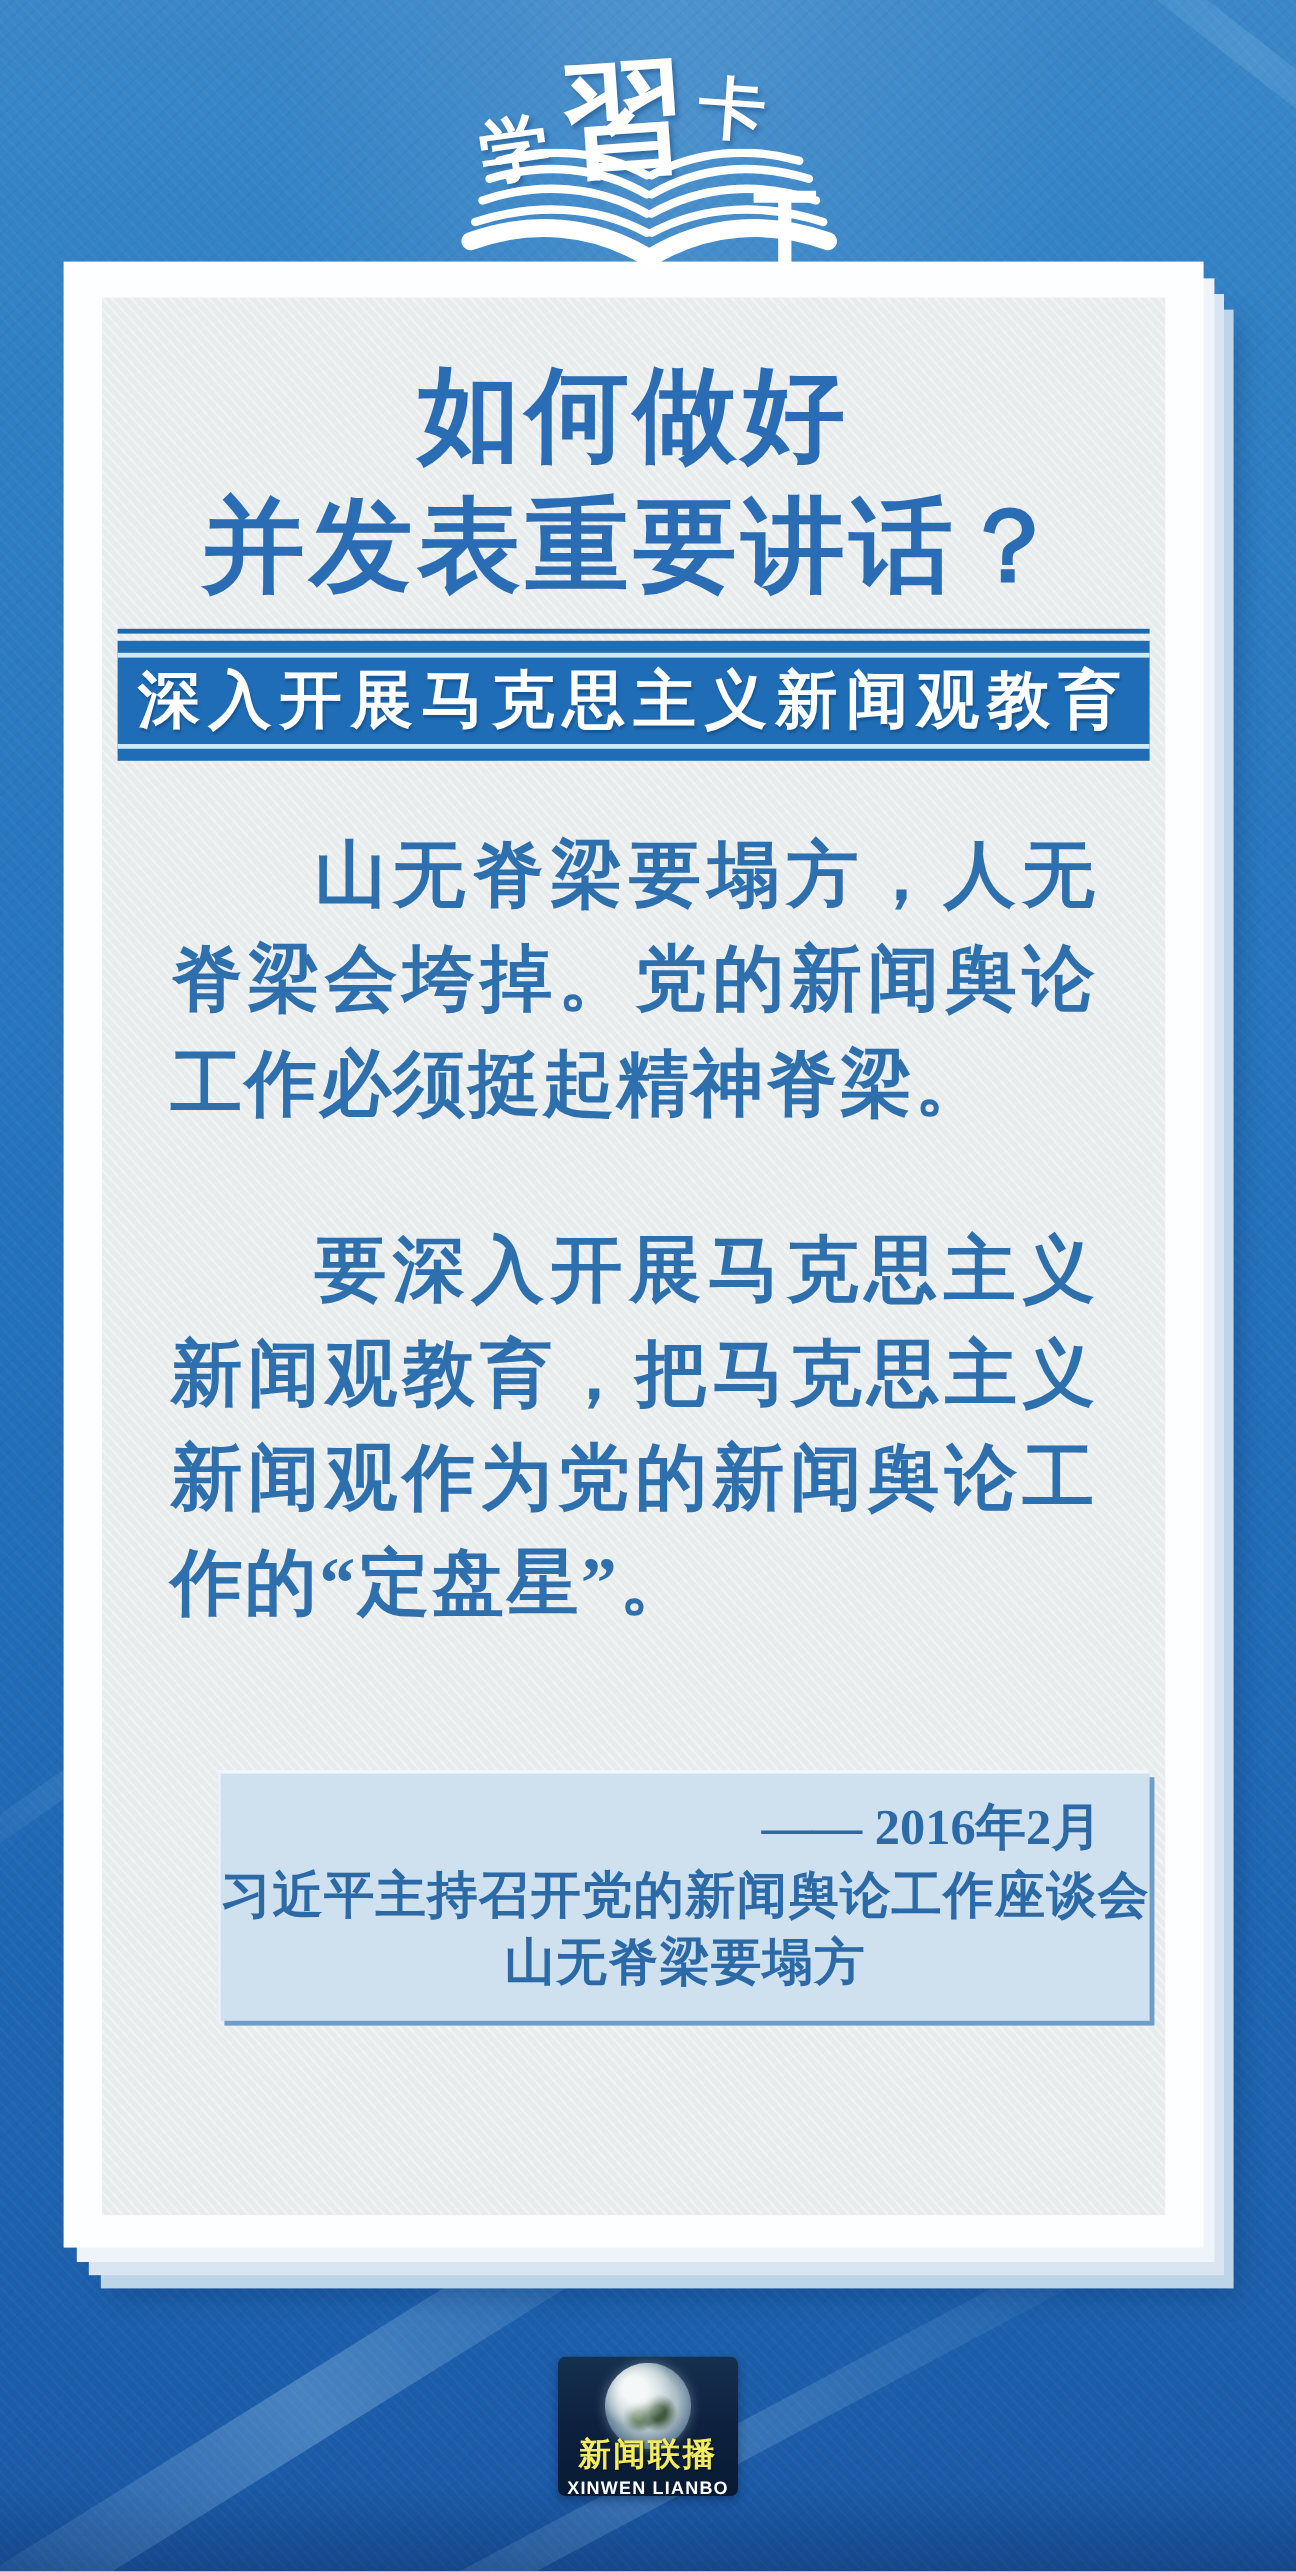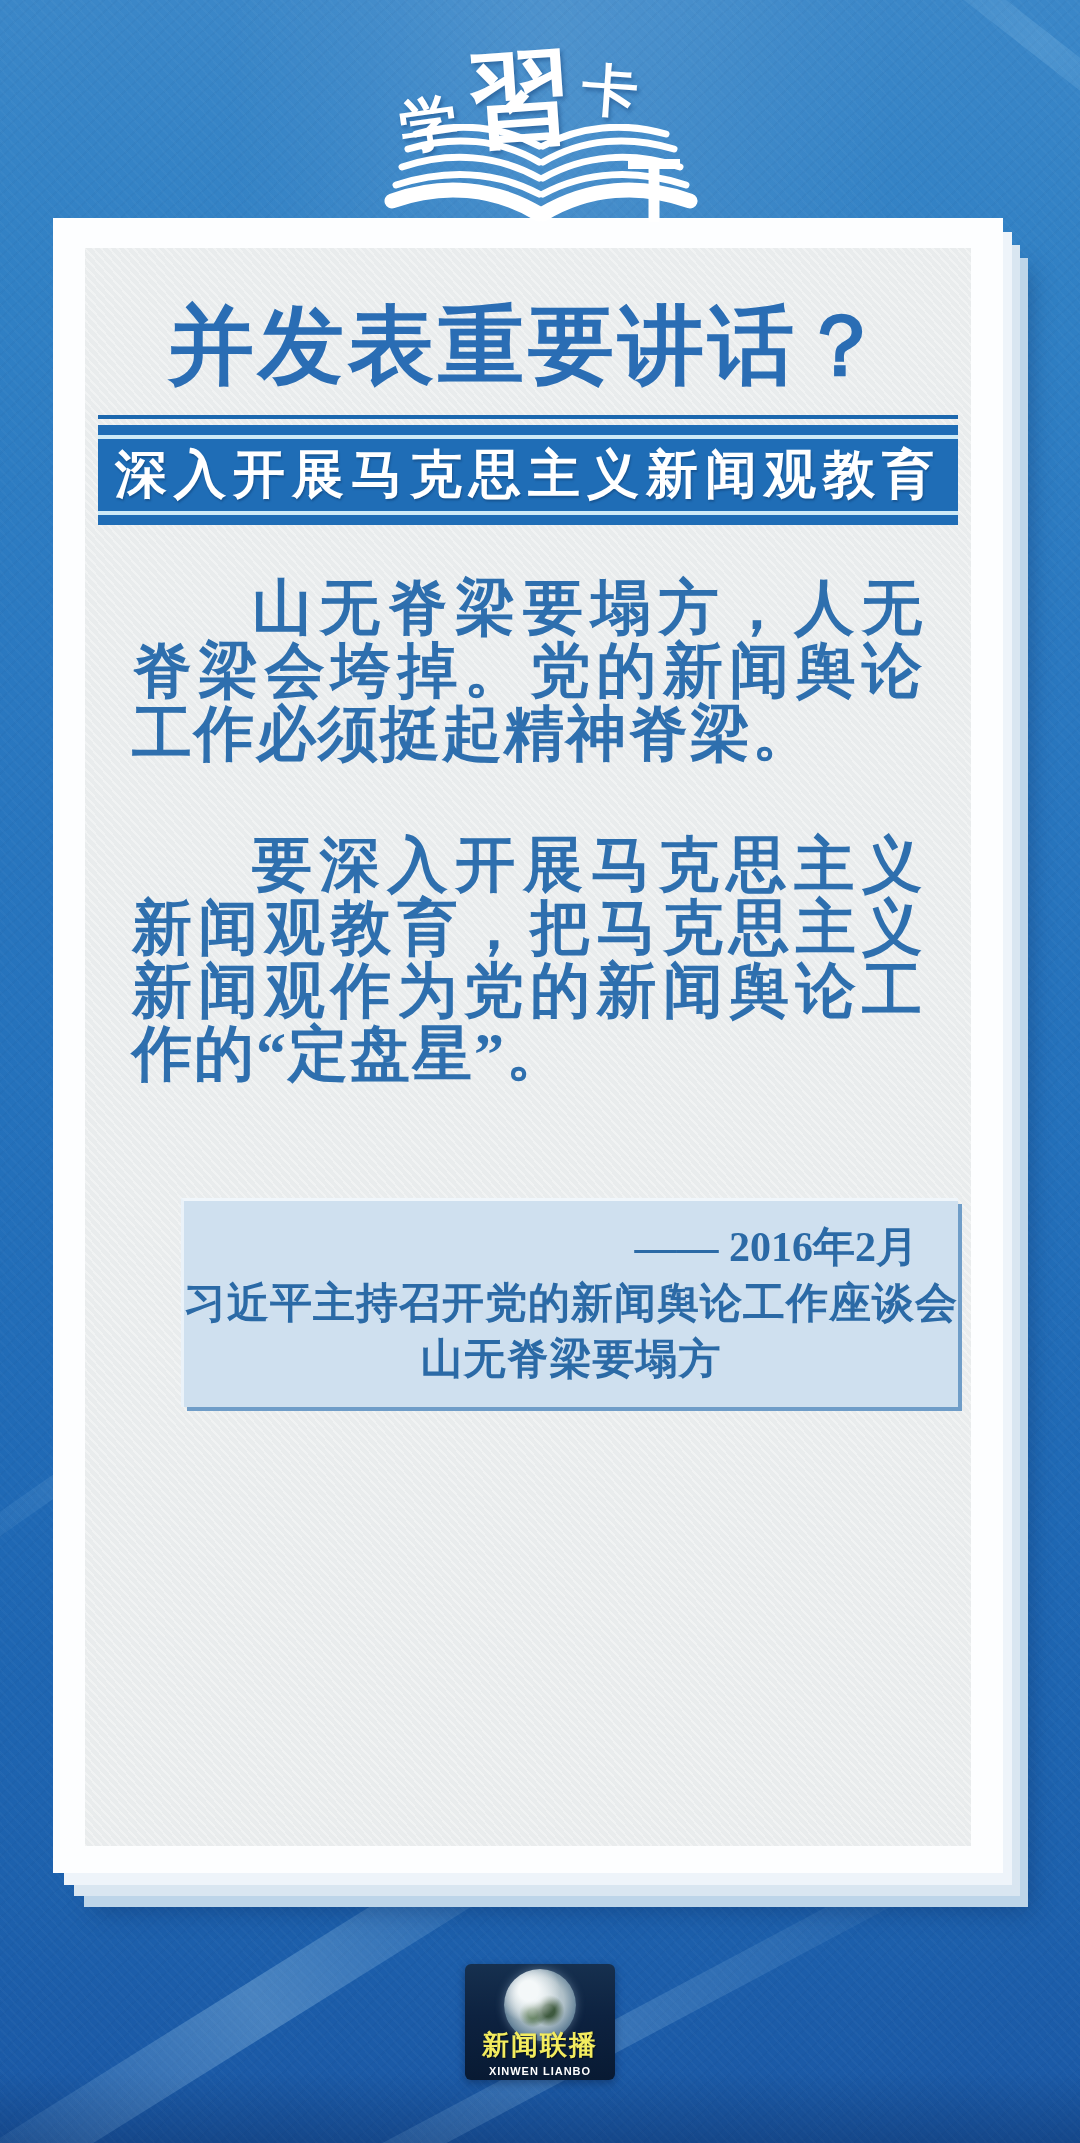--- a/index.html
+++ b/index.html
@@ -55,21 +55,21 @@
   .sep-thin{height:4px;background:#1b67ae;margin:14px 13px 6px;}
   .banner{position:relative;margin:0 13px;height:100px;background:#1f6db6;
           display:flex;align-items:center;justify-content:center;}
   .banner .l{position:absolute;left:0;right:0;height:4px;background:#cdeaf7;}
   .banner .lt{top:10px;} .banner .lb{bottom:10px;}
   .banner-text{color:#ffffff;font-size:52px;font-weight:bold;letter-spacing:7px;
           text-shadow:1px 2px 2px rgba(10,40,80,.35);}
 
   
   .body-text{margin:0 45px;color:#2e6fae;}
-  .body-text p{margin:2px;font-size:60px;line-height:63px;letter-spacing:2px;
+  .body-text p{margin:12px;font-size:60px;line-height:87px;letter-spacing:2px;
           text-indent:2em;text-align:justify;font-weight:bold;font-family:Liberation Serif, serif;}
   .body-text p.p1{margin-top:52px;}
   .body-text p.p2{margin-top:68px;}
 
   
   .attrib{margin:112px 13px 0 96px;background:#cfe0ef;
           border-top:3px solid #f0f6fb;border-left:3px solid #eaf2f9;
           box-shadow:5px 5px 0 -1px #6f9dc8;
           padding:18px 0 20px;color:#2b6aa6;font-weight:bold;}
   .attrib .date{text-align:right;padding-right:40px;font-size:42px;line-height:56px;}
@@ -83,21 +83,21 @@
         display:flex;flex-direction:column;align-items:center;overflow:hidden;}
   .globe{width:72px;height:72px;border-radius:50%;margin-top:5px;flex:none;
         background:
           radial-gradient(circle at 34% 30%, #f4f8f9 0 14%, rgba(244,248,249,0) 46%),
           radial-gradient(circle at 62% 58%, #3e5a3f 0 10%, rgba(62,90,63,0) 26%),
           radial-gradient(circle at 40% 62%, #51724e 0 8%, rgba(81,114,78,0) 22%),
           radial-gradient(circle at 50% 45%, #dfe8ea 0%, #aebfc7 45%, #5c7b93 72%, #1d3a57 100%);
         box-shadow:0 0 10px rgba(200,230,255,.35);}
   .tv-cn{margin-top:-14px;color:#f3ec5f;font-size:27px;font-weight:bold;letter-spacing:2px;
         text-shadow:1px 1px 1px rgba(0,0,0,.6);}
-  .tv-en{color:#ffffff;font-size:11px;letter-spacing:1px;margin-top:2px;
+  .tv-en{color:#ffffff;font-size:15px;letter-spacing:1px;margin-top:2px;
         font-family:"Liberation Sans", sans-serif;font-weight:bold;}
 </style>
 </head>
 <body>
 
 <div class="bg"></div>
 <div class="streak s1"></div>
 <div class="streak s2"></div>
 <div class="streak s3"></div>
 <div class="streak s4"></div>
@@ -123,20 +123,21 @@
         <path d="M278 40 v58" stroke-width="11"></path>
       </g>
     </g>
   </svg>
 </div>
 
 <div class="card">
   <div class="card-inner">
 
     <div class="title">
+      <div>如何做好</div>
       <div>并发表重要讲话？</div>
     </div>
 
     <div class="sep-thin"></div>
 
     <div class="banner">
       <div class="l lt"></div>
       <div class="l lb"></div>
       <span class="banner-text">深入开展马克思主义新闻观教育</span>
     </div>

